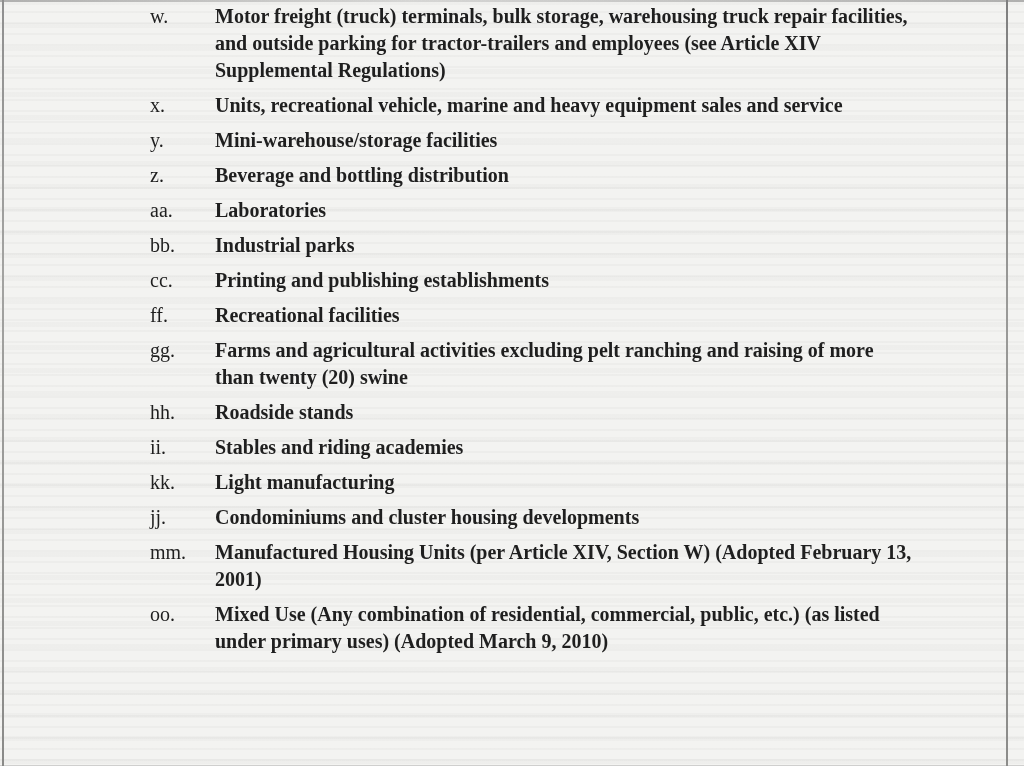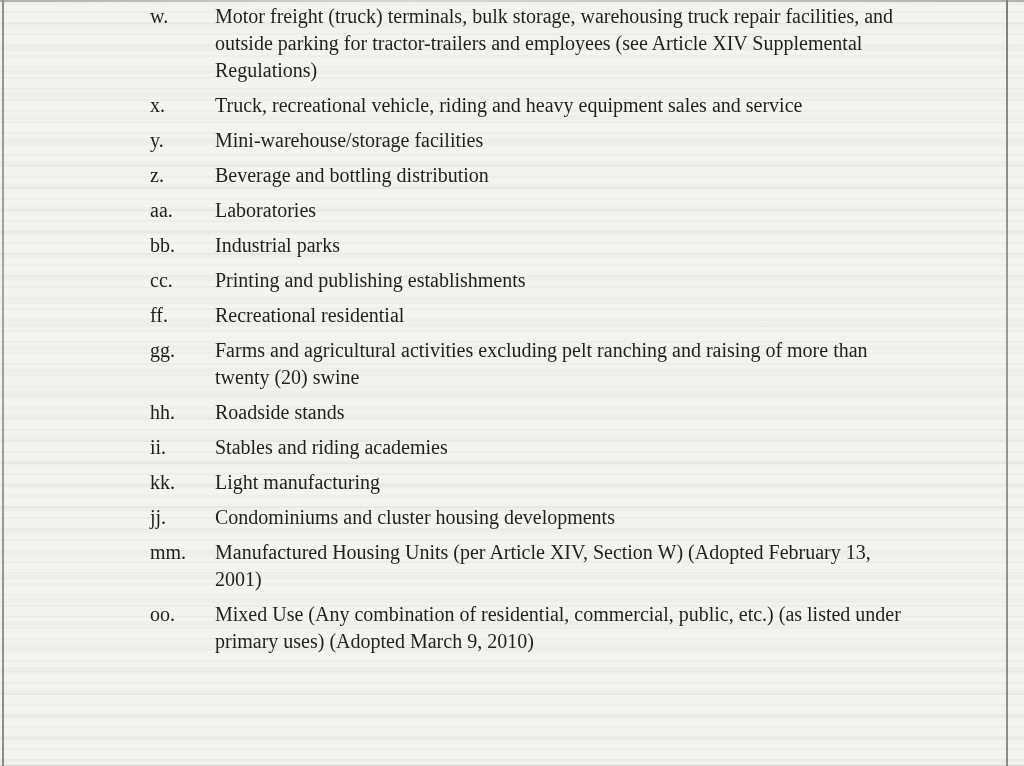--- a/index.html
+++ b/index.html
@@ -61,41 +61,42 @@
     font-size: 20px;
     line-height: 27px;
   }
   .row .label {
     flex: 0 0 65px;
     width: 65px;
   }
   .row .text {
     flex: 0 0 702px;
     width: 702px;
+    font-weight: bold;
   }
 </style>
 </head>
 <body>
 
 <div class="page">
   <div class="scan-edge-top"></div>
   <div class="scan-edge-left"></div>
   <div class="scan-edge-right"></div>
   <div class="scan-edge-bottom"></div>
 
   <div class="doc-list">
 
       <div class="row">
         <span class="label">w.</span>
         <span class="text">Motor freight (truck) terminals, bulk storage, warehousing truck repair facilities, and outside parking for tractor-trailers and employees (see Article XIV Supplemental Regulations)</span>
       </div>
 
       <div class="row">
         <span class="label">x.</span>
-        <span class="text">Truck, recreational vehicle, riding and heavy equipment sales and service</span>
+        <span class="text">Units, recreational vehicle, marine and heavy equipment sales and service</span>
       </div>
 
       <div class="row">
         <span class="label">y.</span>
         <span class="text">Mini-warehouse/storage facilities</span>
       </div>
 
       <div class="row">
         <span class="label">z.</span>
         <span class="text">Beverage and bottling distribution</span>
@@ -113,21 +114,21 @@
 
       <div class="row">
         <span class="label">cc.</span>
         <span class="text">Printing and publishing establishments</span>
       </div>
 
 
 
       <div class="row">
         <span class="label">ff.</span>
-        <span class="text">Recreational residential</span>
+        <span class="text">Recreational facilities</span>
       </div>
 
       <div class="row">
         <span class="label">gg.</span>
         <span class="text">Farms and agricultural activities excluding pelt ranching and raising of more than twenty (20) swine</span>
       </div>
 
       <div class="row">
         <span class="label">hh.</span>
         <span class="text">Roadside stands</span>

